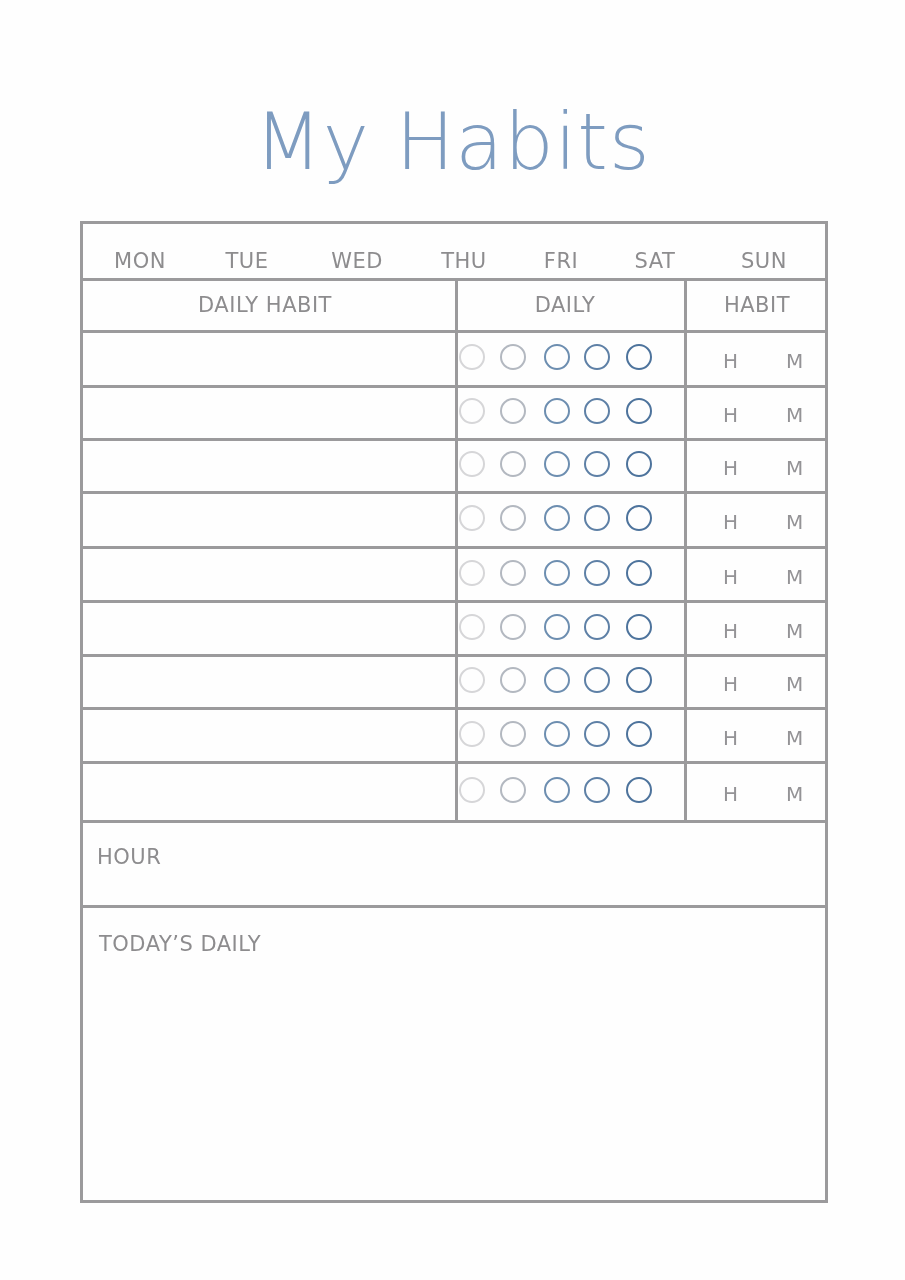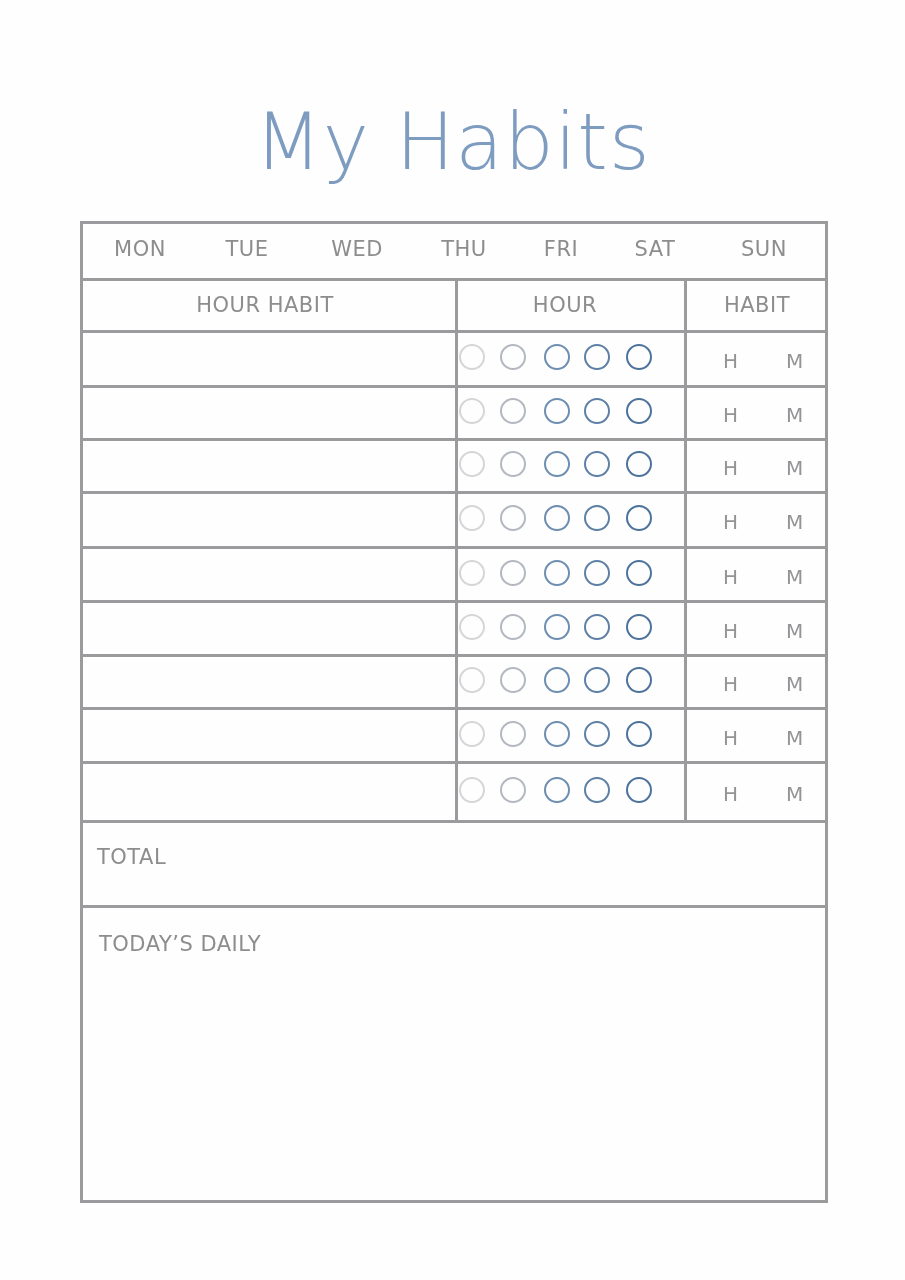--- a/index.html
+++ b/index.html
@@ -12,21 +12,21 @@
     font-size: 78px; font-weight: 200; color: #7e9cc0; letter-spacing: 1px;
     font-family: "DejaVu Sans", sans-serif; line-height: 100px;
   }
   .sheet {
     position: absolute; left: 80px; top: 221px; width: 748px; height: 982px;
     border: 3px solid #9b9a9c; box-sizing: border-box;
   }
   .hline { position: absolute; left: 0; right: 0; height: 3px; background: #9b9a9c; }
   .vline { position: absolute; width: 3px; background: #9b9a9c; }
   .lbl { position: absolute; color: #8d8c8e; font-size: 21px; font-weight: 400; letter-spacing: 0.5px; }
-  .day { top: 13px; transform: translateX(-50%); }
+  .day { top: 25px; transform: translateX(-50%); }
   .hdr { top: 69px; transform: translateX(-50%); }
   .row { position: absolute; left: 0; right: 0; }
   .circ {
     position: absolute; width: 26px; height: 26px; border-radius: 50%;
     box-sizing: border-box; border: 2.5px solid #ccc;
   }
   .hm { position: absolute; color: #949396; font-size: 20px; }
 </style>
 </head>
 <body>
@@ -39,22 +39,22 @@
     <span class="lbl day" style="left:57px">MON</span>
     <span class="lbl day" style="left:164px">TUE</span>
     <span class="lbl day" style="left:274px">WED</span>
     <span class="lbl day" style="left:381px">THU</span>
     <span class="lbl day" style="left:478px">FRI</span>
     <span class="lbl day" style="left:572px">SAT</span>
     <span class="lbl day" style="left:681px">SUN</span>
   </div>
   <div class="hline" style="top:54px"></div>
 
-  <span class="lbl hdr" style="left:182px">HOUR HABIT</span>
-  <span class="lbl hdr" style="left:482px">HOUR</span>
+  <span class="lbl hdr" style="left:182px">DAILY HABIT</span>
+  <span class="lbl hdr" style="left:482px">DAILY</span>
   <span class="lbl hdr" style="left:674px">HABIT</span>
   <div class="hline" style="top:106px"></div>
 
   <div class="vline" style="left:372px; top:56px; height:543px"></div>
   <div class="vline" style="left:601px; top:56px; height:543px"></div>
 
   <div id="rows">
       <div class="row" style="top: 109px; height: 52px;">
         <div style="position:absolute;left:0;top:0;width:372px;height:100%"></div>
         <span class="circ" style="left:376px; top:11px; border-color:#d6d6d8"></span>
@@ -158,18 +158,18 @@
         <span class="circ" style="left:461px; top:13px; border-color:#6d8eb0"></span>
         <span class="circ" style="left:501px; top:13px; border-color:#5e80a6"></span>
         <span class="circ" style="left:543px; top:13px; border-color:#4d739c"></span>
         <span class="hm" style="left:640px; top:18px">H</span>
         <span class="hm" style="left:703px; top:18px">M</span>
         <div style="position:absolute;left:604px;top:0;right:0;height:100%"></div>
       </div>
     </div>
 
   <div class="hline" style="top:596px"></div>
-  <span class="lbl" style="left:14px; top:621px">TOTAL</span>
+  <span class="lbl" style="left:14px; top:621px">HOUR</span>
   <div style="position:absolute; left:0; right:0; top:599px; height:82px;"></div>
   <div class="hline" style="top:681px"></div>
   <span class="lbl" style="left:16px; top:708px">TODAY’S DAILY</span>
   <div style="position:absolute; left:0; right:0; top:740px; bottom:0;"></div>
 </div>
 
 </body></html>

